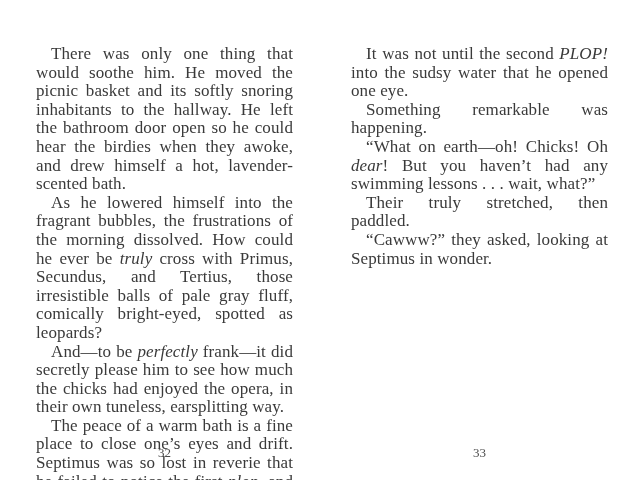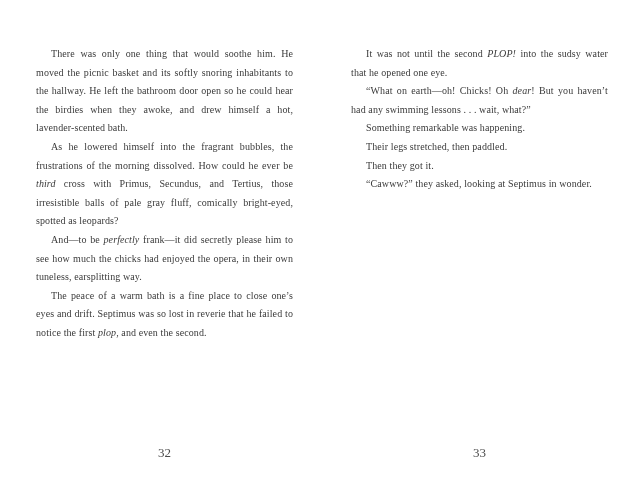--- a/index.html
+++ b/index.html
@@ -22,21 +22,21 @@
     width: 257px;
     height: 420px;
   }
   .page-left  { left: 36px;  }
   .page-right { left: 351px; }
   .page-text p {
     margin: 0;
     padding: 0;
     text-indent: 15px;
     text-align: justify;
-    font-size: 10px;
+    font-size: 17px;
     line-height: 18.6px;
     color: #3a3a3a;
     letter-spacing: 0.1px;
     hyphens: none;
   }
   .page-text p em {
     font-style: italic;
     margin-top: 23px;
   }
   .page-number {
@@ -50,32 +50,31 @@
   }
 </style>
 </head>
 <body>
 
 <div class="spread">
 
   <div class="page page-left">
     <div class="page-text">
         <p><span>There was only one thing that would soothe him. He moved the picnic basket and its softly snoring inhabitants to the hallway. He left the bathroom door open so he could hear the birdies when they awoke, and drew himself a hot, lavender-scented bath.</span></p>
-        <p><span>As he lowered himself into the fragrant bubbles, the frustrations of the morning dissolved. How could he ever be </span><em>third</em><span> cross with Primus, Secundus, and Tertius, those irresistible balls of pale gray fluff, comically bright-eyed, spotted as leopards?</span></p>
+        <p><span>As he lowered himself into the fragrant bubbles, the frustrations of the morning dissolved. How could he ever be </span><em>truly</em><span> cross with Primus, Secundus, and Tertius, those irresistible balls of pale gray fluff, comically bright-eyed, spotted as leopards?</span></p>
         <p><span>And—to be </span><em>perfectly</em><span> frank—it did secretly please him to see how much the chicks had enjoyed the opera, in their own tuneless, earsplitting way.</span></p>
         <p><span>The peace of a warm bath is a fine place to close one’s eyes and drift. Septimus was so lost in reverie that he failed to notice the first </span><em>plop</em><span>, and even the second.</span></p>
       </div>
     <div class="page-number">32</div>
   </div>
 
   <div class="page page-right">
     <div class="page-text">
         <p><span>It was not until the second </span><em>PLOP!</em><span> into the sudsy water that he opened one eye.</span></p>
+        <p><span>Something remarkable was happening.</span></p>
         <p><span>“What on earth—oh! Chicks! Oh </span><em>dear</em><span>! But you haven’t had any swimming lessons . . . wait, what?”</span></p>
-        <p><span>Something remarkable was happening.</span></p>
-        <p><span>Their legs stretched, then paddled.</span></p>
-        <p><span>Then they got it.</span></p>
+        <p><span>Their truly stretched, then paddled.</span></p>
         <p><span>“Cawww?” they asked, looking at Septimus in wonder.</span></p>
       </div>
     <div class="page-number">33</div>
   </div>
 
 </div>
 
 </body></html>

